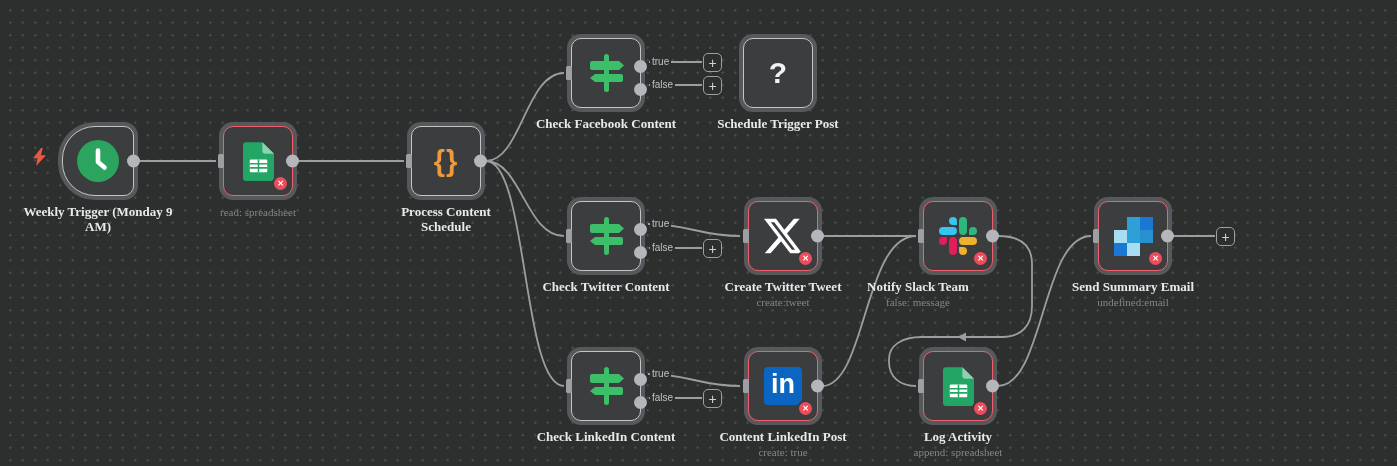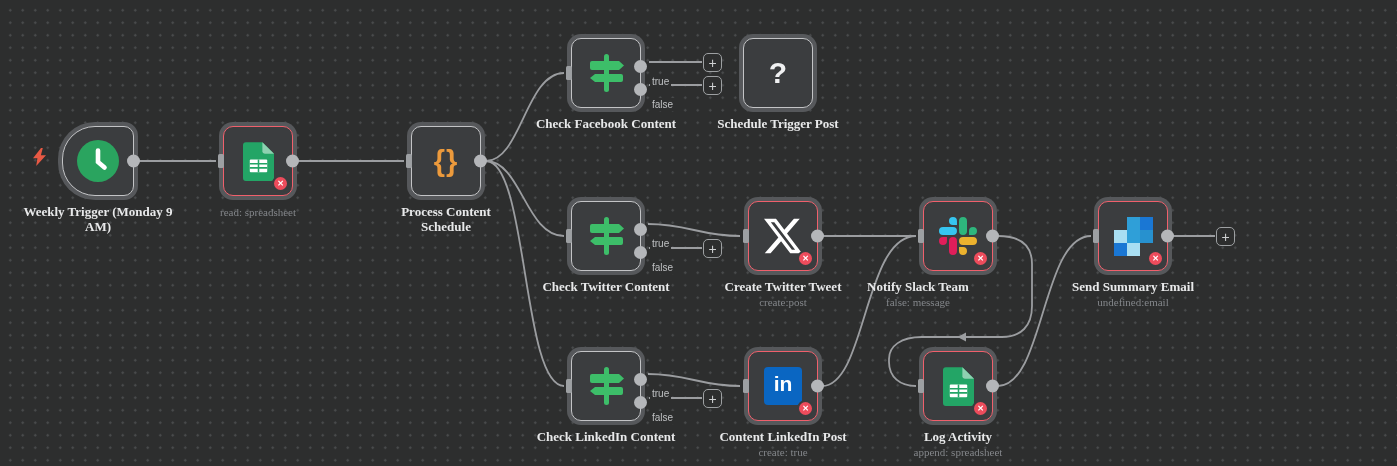--- a/index.html
+++ b/index.html
@@ -19,24 +19,24 @@
   .node-body{position:relative;width:100%;height:100%;background:#3b3d3f;border:1.6px solid #c3c4c6;border-radius:10px;display:flex;align-items:center;justify-content:center;}
   .node.trigger .node-body{border-radius:33px 10px 10px 33px;}
   .node.error .node-body{border-color:#F0606C;}
   .port-in{position:absolute;left:-6px;top:50%;transform:translateY(-50%);width:6px;height:14px;background:#9da0a3;border-radius:1.5px;}
   .port-out{position:absolute;right:-7px;width:13px;height:13px;background:#b4b6b9;border-radius:50%;}
   .port-out.mid{top:50%;transform:translateY(-50%);}
   .error-badge{position:absolute;right:3px;bottom:3px;width:17px;height:17px;border-radius:50%;background:#ED4C5C;border:2px solid #3b3d3f;color:#fff;font-size:8px;font-weight:700;display:flex;align-items:center;justify-content:center;line-height:1;}
   .caption{position:absolute;text-align:center;color:#e8e9ea;font-size:13px;font-weight:600;line-height:15px;font-family:Liberation Serif, serif;}
   .caption .sub{margin-top:2px;color:#83868a;font-size:11px;font-weight:400;line-height:13px;}
   .plus-btn{position:absolute;width:19px;height:19px;border:1.6px solid #9da0a2;border-radius:5px;background:#2d2e2e;color:#cfd1d2;font-size:14px;font-weight:400;display:flex;align-items:center;justify-content:center;line-height:1;}
-  .branch-label{position:absolute;font-size:10px;line-height:13px;color:#bfc1c3;background:#2d2e2e;padding:0 2px;margin-top:20px;}
+  .branch-label{position:absolute;font-size:10px;line-height:13px;color:#bfc1c3;background:#2d2e2e;padding:0 2px;}
   .glyph-code{color:#EC9A3C;font-size:29px;font-weight:700;letter-spacing:1px;}
   .glyph-unknown{color:#f0f1f2;font-size:30px;font-weight:700;}
-  .linkedin-badge{width:38px;height:38px;background:#0A66C2;border-radius:4px;color:#fff;font-size:21px;font-weight:700;display:flex;align-items:center;justify-content:center;padding-bottom:4px;}
+  .linkedin-badge{width:38px;height:38px;background:#0A66C2;border-radius:4px;color:#fff;font-size:27px;font-weight:700;display:flex;align-items:center;justify-content:center;padding-bottom:4px;}
   .grid-icon{display:grid;grid-template-columns:repeat(3,13px);grid-template-rows:repeat(3,13px);}
   .bolt{position:absolute;left:33px;top:148px;}
 </style>
 </head>
 <body>
 
 <div class="canvas">
 
   <svg class="edges" width="1397" height="466" viewBox="0 0 1397 466">
     <path class="edge" d="M138 161 H216"></path>
@@ -166,21 +166,21 @@
       <svg width="38" height="38" viewBox="0 0 24 24">
         <path fill="#fff" d="M18.901 1.153h3.68l-8.04 9.19L24 22.846h-7.406l-5.8-7.584-6.638 7.584H.474l8.6-9.83L0 1.154h7.594l5.243 6.932ZM17.61 20.644h2.039L6.486 3.24H4.298Z"></path>
       </svg>
       <span class="port-in"></span>
       <span class="port-out mid"></span>
       <span class="error-badge">✕</span>
     </div>
   </div>
   <div class="caption" style="left:673px;top:279px;width:220px">
     <div>Create Twitter Tweet</div>
-    <div class="sub">create:post</div>
+    <div class="sub">create:tweet</div>
   </div>
 
   <div class="node error" style="left:919px;top:197px">
     <div class="node-body">
       <svg width="38" height="38" viewBox="0 0 24 24">
         <path fill="#E01E5A" d="M5.042 15.165a2.528 2.528 0 0 1-2.52 2.523A2.528 2.528 0 0 1 0 15.165a2.527 2.527 0 0 1 2.522-2.52h2.52v2.52zm1.271 0a2.527 2.527 0 0 1 2.521-2.52 2.527 2.527 0 0 1 2.521 2.52v6.313A2.528 2.528 0 0 1 8.834 24a2.528 2.528 0 0 1-2.521-2.522v-6.313z"></path>
         <path fill="#36C5F0" d="M8.834 5.042a2.528 2.528 0 0 1-2.521-2.52A2.528 2.528 0 0 1 8.834 0a2.528 2.528 0 0 1 2.521 2.522v2.52H8.834zm0 1.271a2.528 2.528 0 0 1 2.521 2.521 2.528 2.528 0 0 1-2.521 2.521H2.522A2.528 2.528 0 0 1 0 8.834a2.528 2.528 0 0 1 2.522-2.521h6.312z"></path>
         <path fill="#2EB67D" d="M18.956 8.834a2.528 2.528 0 0 1 2.522-2.521A2.528 2.528 0 0 1 24 8.834a2.528 2.528 0 0 1-2.522 2.521h-2.522V8.834zm-1.268 0a2.528 2.528 0 0 1-2.523 2.521 2.527 2.527 0 0 1-2.52-2.521V2.522A2.527 2.527 0 0 1 15.165 0a2.528 2.528 0 0 1 2.523 2.522v6.312z"></path>
         <path fill="#ECB22E" d="M15.165 18.956a2.528 2.528 0 0 1 2.523 2.522A2.528 2.528 0 0 1 15.165 24a2.527 2.527 0 0 1-2.52-2.522v-2.522h2.52zm0-1.268a2.527 2.527 0 0 1-2.52-2.523 2.526 2.526 0 0 1 2.52-2.52h6.313A2.527 2.527 0 0 1 24 15.165a2.528 2.528 0 0 1-2.522 2.523h-6.313z"></path>
       </svg>

